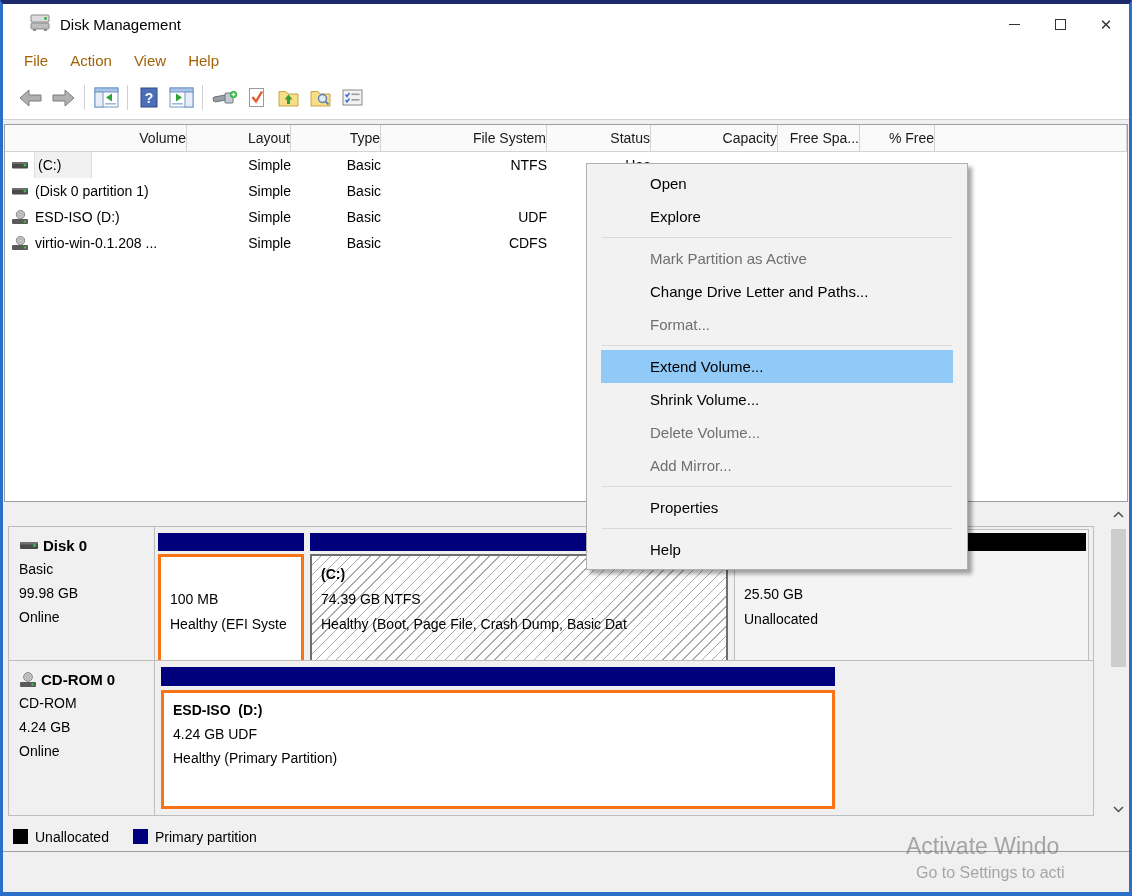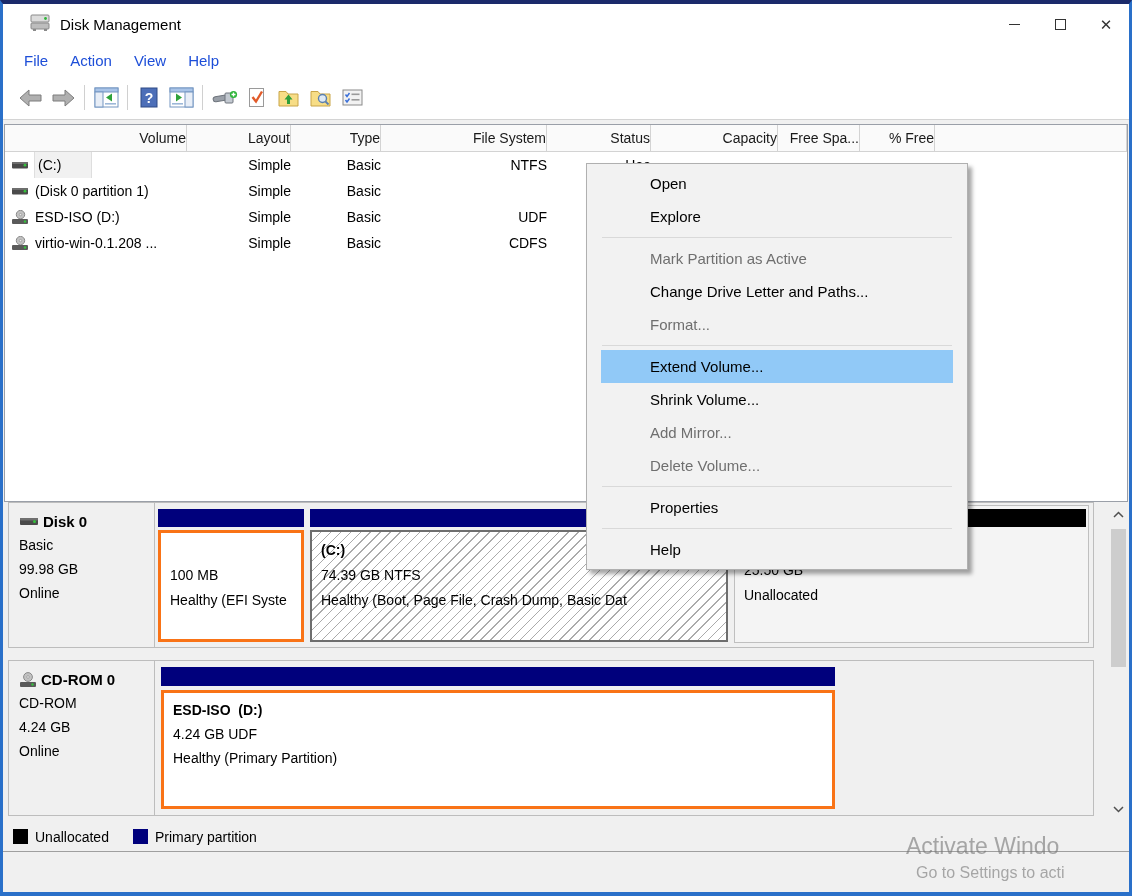--- a/index.html
+++ b/index.html
@@ -16,21 +16,21 @@
   .titlebar { height: 40px; background: #fff; display: flex; align-items: center; padding-left: 26px; }
   .titlebar .title { font-size: 15px; color: #000; margin-left: 9px; }
   .win-controls { margin-left: auto; display: flex; height: 100%; }
   .win-btn { width: 46px; height: 100%; display: flex; align-items: center; justify-content: center; color: #333; }
   .glyph-min { width: 11px; height: 1px; background: #333; }
   .glyph-max { width: 11px; height: 11px; border: 1px solid #333; }
   .glyph-close { font-size: 15px; line-height: 1; }
 
   
   .menubar { height: 32px; background: #fff; display: flex; align-items: center; padding-left: 10px; }
-  .menubar .menu-top-item { font-size: 15px; color: #1d4ed8; padding: 5px 11px; }
+  .menubar .menu-top-item { font-size: 15px; color: #a16207; padding: 5px 11px; }
 
   
   .toolbar { height: 44px; background: #fff; border-bottom: 1px solid #d4d4d4;
              display: flex; align-items: center; padding-left: 12px; }
   .tb-btn { width: 32px; height: 30px; display: flex; align-items: center; justify-content: center; }
   .tb-sep { width: 1px; height: 25px; background: #d0d0d0; margin: 0 5px; }
 
   
   .listpanel { margin: 4px 1px 0 1px; height: 378px; background: #fff; border: 1px solid #9a9fa8; overflow: hidden; }
   .lv-grid { display: grid; grid-template-columns: 182px 104px 90px 166px 104px 127px 82px 75px 1fr; text-align: right; }
@@ -40,21 +40,21 @@
   .lv-row .cell { height: 26px; line-height: 26px; font-size: 14px; color: #000;
     padding-left: 7px; white-space: nowrap; overflow: hidden; }
   .vol-cell { display: flex; align-items: center; padding-left: 6px !important; }
   .vol-cell svg { flex: 0 0 auto; }
   .vol-label { margin-left: 6px; }
   .vol-label.selected { background: #f1f1f1; outline: 1px solid #dedede; padding: 0 30px 0 3px; }
 
   
   .graphpanel { position: relative; height: 320px; background: #f0f0f0; }
   .disk-row { position: absolute; left: 5px; width: 1086px; border: 1px solid #bdbdbd; display: flex; background: #f0f0f0; }
-  .disk-row.row-disk0 { top: 0; height: 146px; }
+  .disk-row.row-disk0 { top: 24px; height: 146px; }
   .disk-row.row-cdrom { top: 158px; height: 156px; }
   .disk-label { width: 146px; border-right: 1px solid #bdbdbd; padding: 10px 0 0 10px; flex: 0 0 auto; }
   .disk-label .dname { font-size: 15px; font-weight: bold; color: #000; display: flex; align-items: center; gap: 4px; }
   .disk-label .dinfo { margin-top: 3px; font-size: 14px; line-height: 24px; color: #000; }
   .part-area { position: relative; flex: 1; }
   .partition { position: absolute; top: 0; bottom: 0; }
   .band { position: absolute; top: 6px; left: 3px; right: 3px; height: 18px; }
   .pbox { position: absolute; top: 27px; left: 3px; right: 3px; bottom: 5px; background: #fff; border: 3px solid #f97316; }
   .pbox.hatched {
     border: 2px solid #6e6e6e;
@@ -411,21 +411,21 @@
   <div class="context-menu">
     <div class="menu-item">Open</div>
     <div class="menu-item">Explore</div>
     <div class="menu-sep"></div>
     <div class="menu-item disabled">Mark Partition as Active</div>
     <div class="menu-item">Change Drive Letter and Paths...</div>
     <div class="menu-item disabled">Format...</div>
     <div class="menu-sep"></div>
     <div class="menu-item highlighted">Extend Volume...</div>
     <div class="menu-item">Shrink Volume...</div>
+    <div class="menu-item disabled">Delete Volume...</div>
     <div class="menu-item disabled">Add Mirror...</div>
-    <div class="menu-item disabled">Delete Volume...</div>
     <div class="menu-sep"></div>
     <div class="menu-item">Properties</div>
     <div class="menu-sep"></div>
     <div class="menu-item">Help</div>
   </div>
 
 </div>
 
 </body></html>

